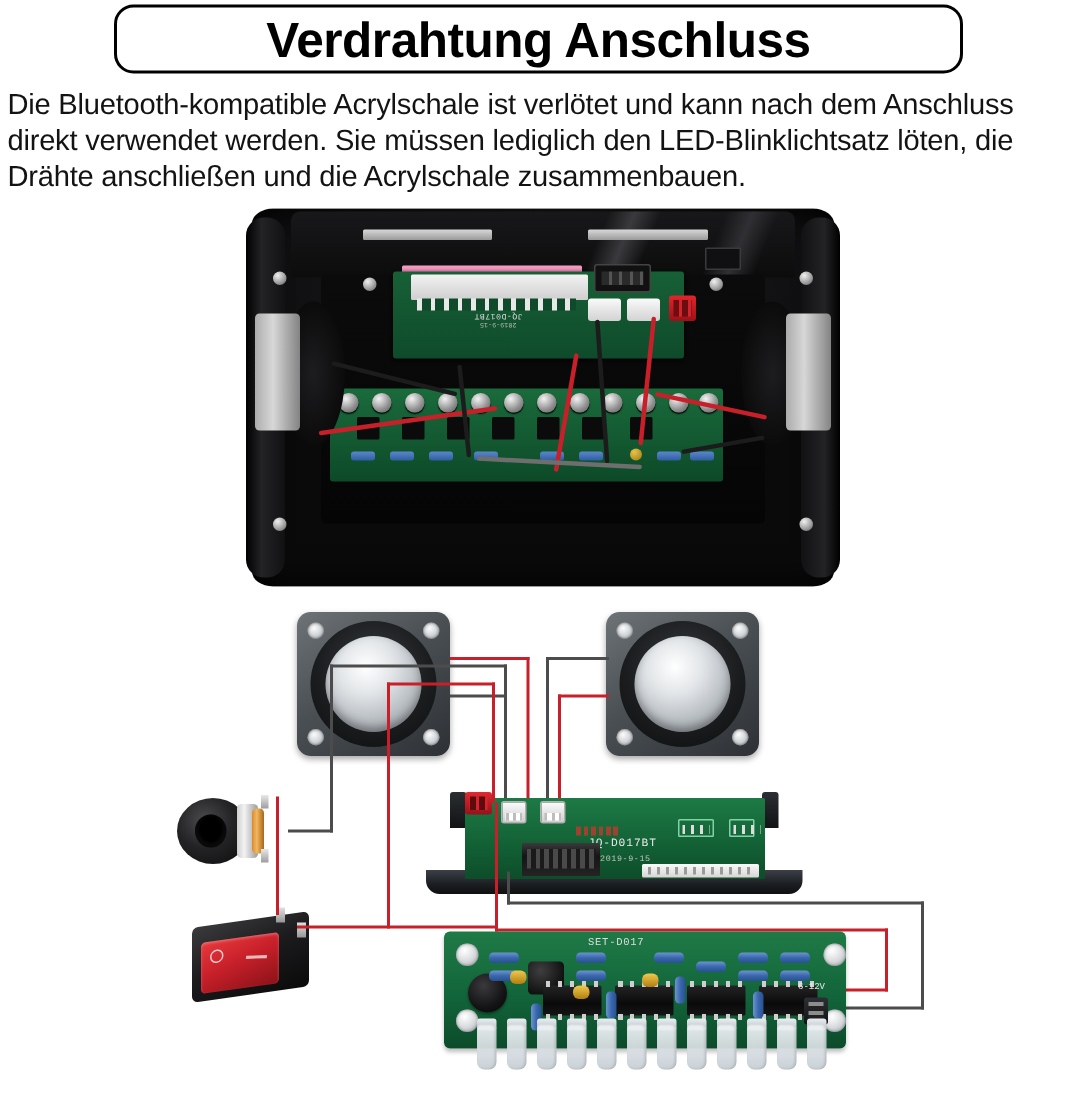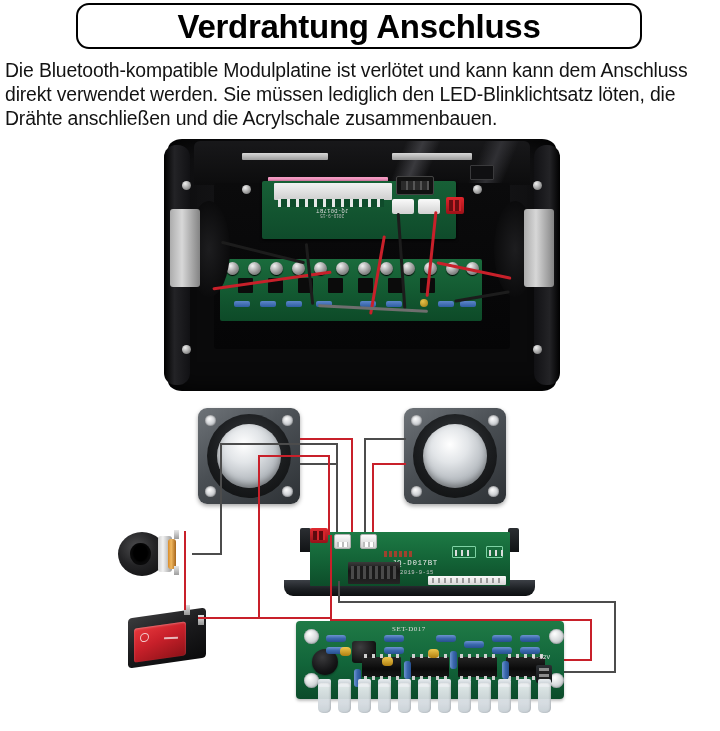--- a/index.html
+++ b/index.html
@@ -207,36 +207,36 @@
     background:linear-gradient(180deg,#f0c84e,#b07f10);}
   .lb-ecap{position:absolute;left:56px;top:20px;width:24px;height:22px;border-radius:3px;
     background:radial-gradient(circle at 35% 28%,#3e3e40,#111 70%);}
   .lb-term{position:absolute;left:240px;top:44px;width:16px;height:18px;
     background:linear-gradient(180deg,#2c2f33,#111315);border-radius:2px;}
   .lb-term:after{content:"";position:absolute;left:3px;top:3px;width:10px;height:12px;
     background:repeating-linear-gradient(180deg,#8d8d8d 0 3px,#222 3px 6px);}
   .lb-termtxt{position:absolute;left:236px;top:33px;font-size:6px;color:#e6e6e6;
     font-family:"Liberation Mono",monospace;}
   .lb-title{position:absolute;left:96px;top:4px;font-size:7px;color:#dcdcdc;
-    font-family:Liberation Serif, serif;letter-spacing:.5px;}
+    font-family:Liberation Mono, monospace;letter-spacing:.5px;}
   .lb-led{position:absolute;top:62px;width:13px;height:30px;
     background:linear-gradient(180deg,#f2f5f7 0%,#dfe5e9 40%,#c6ced4 100%);
     border-radius:3px 3px 5px 5px;opacity:.93;
     box-shadow:inset -1px 0 2px rgba(0,0,0,.18);}
   .lb-ledbase{position:absolute;top:58px;width:13px;height:8px;
     background:linear-gradient(180deg,#e9eef1,#b5bec4);border-radius:2px;}
 </style>
 </head>
 <body>
 
 <div class="title-box">
   <div class="title-text">Verdrahtung Anschluss</div>
 </div>
 
-<div class="intro">Die Bluetooth-kompatible Modulplatine ist verlötet und kann kann dem Anschluss direkt verwendet werden. Sie müssen lediglich den LED-Blinklichtsatz löten, die Drähte anschließen und die Acrylschale zusammenbauen.</div>
+<div class="intro">Die Bluetooth-kompatible Acrylschale ist verlötet und kann nach dem Anschluss direkt verwendet werden. Sie müssen lediglich den LED-Blinklichtsatz löten, die Drähte anschließen und die Acrylschale zusammenbauen.</div>
 
 <div id="enclosure">
   <div class="enc-body"></div>
   <div class="enc-side l"></div>
   <div class="enc-side r"></div>
 
   <div class="enc-top">
     <div class="slot a"></div>
     <div class="slot b"></div>
     <div class="hdr-blk"></div>

